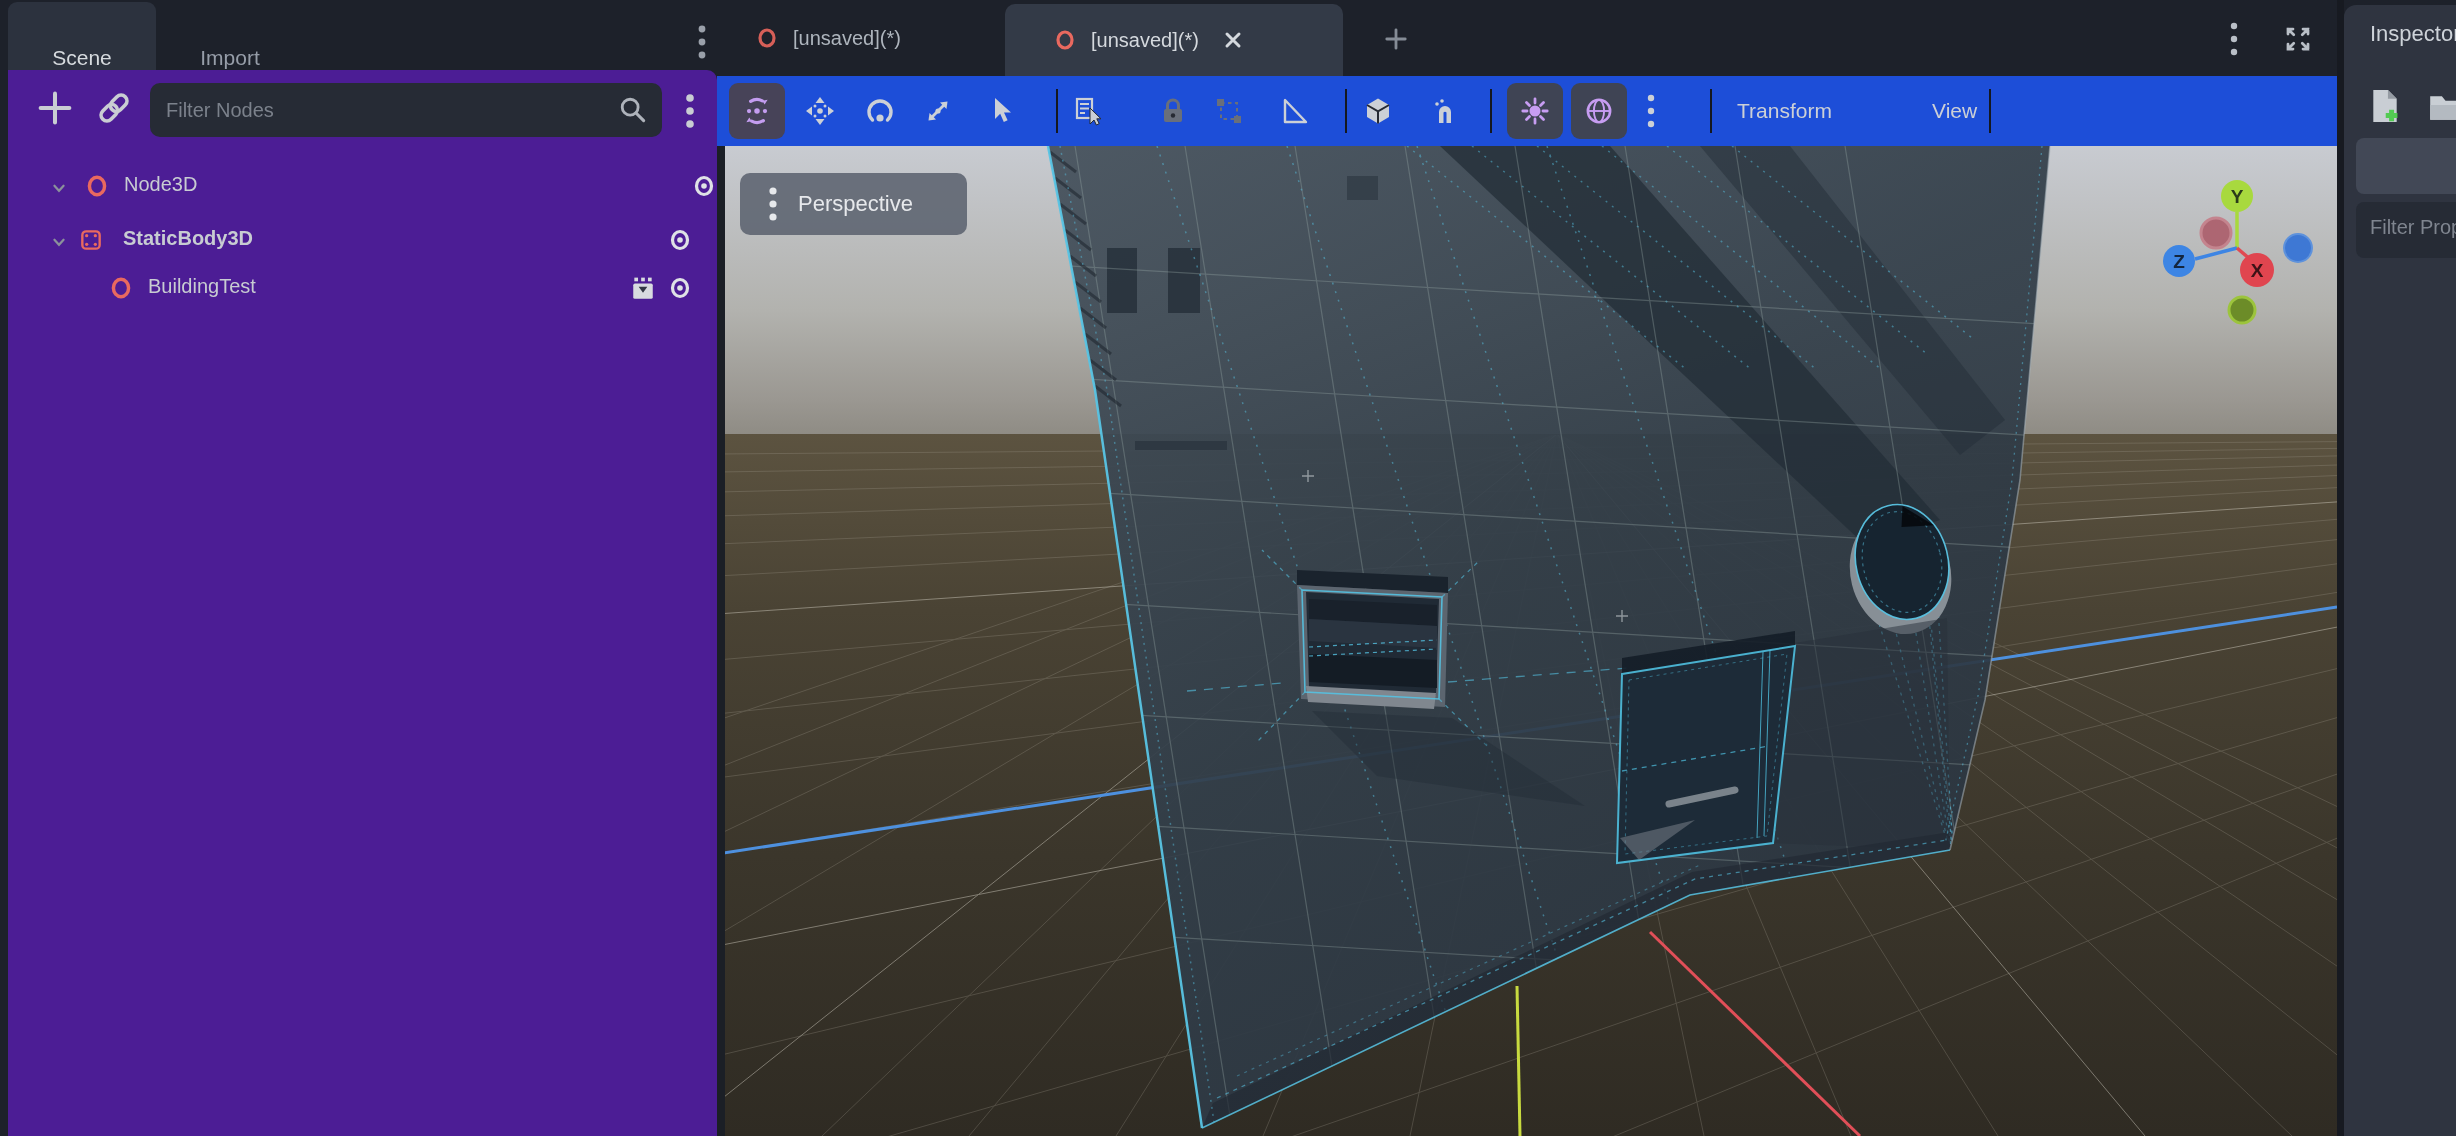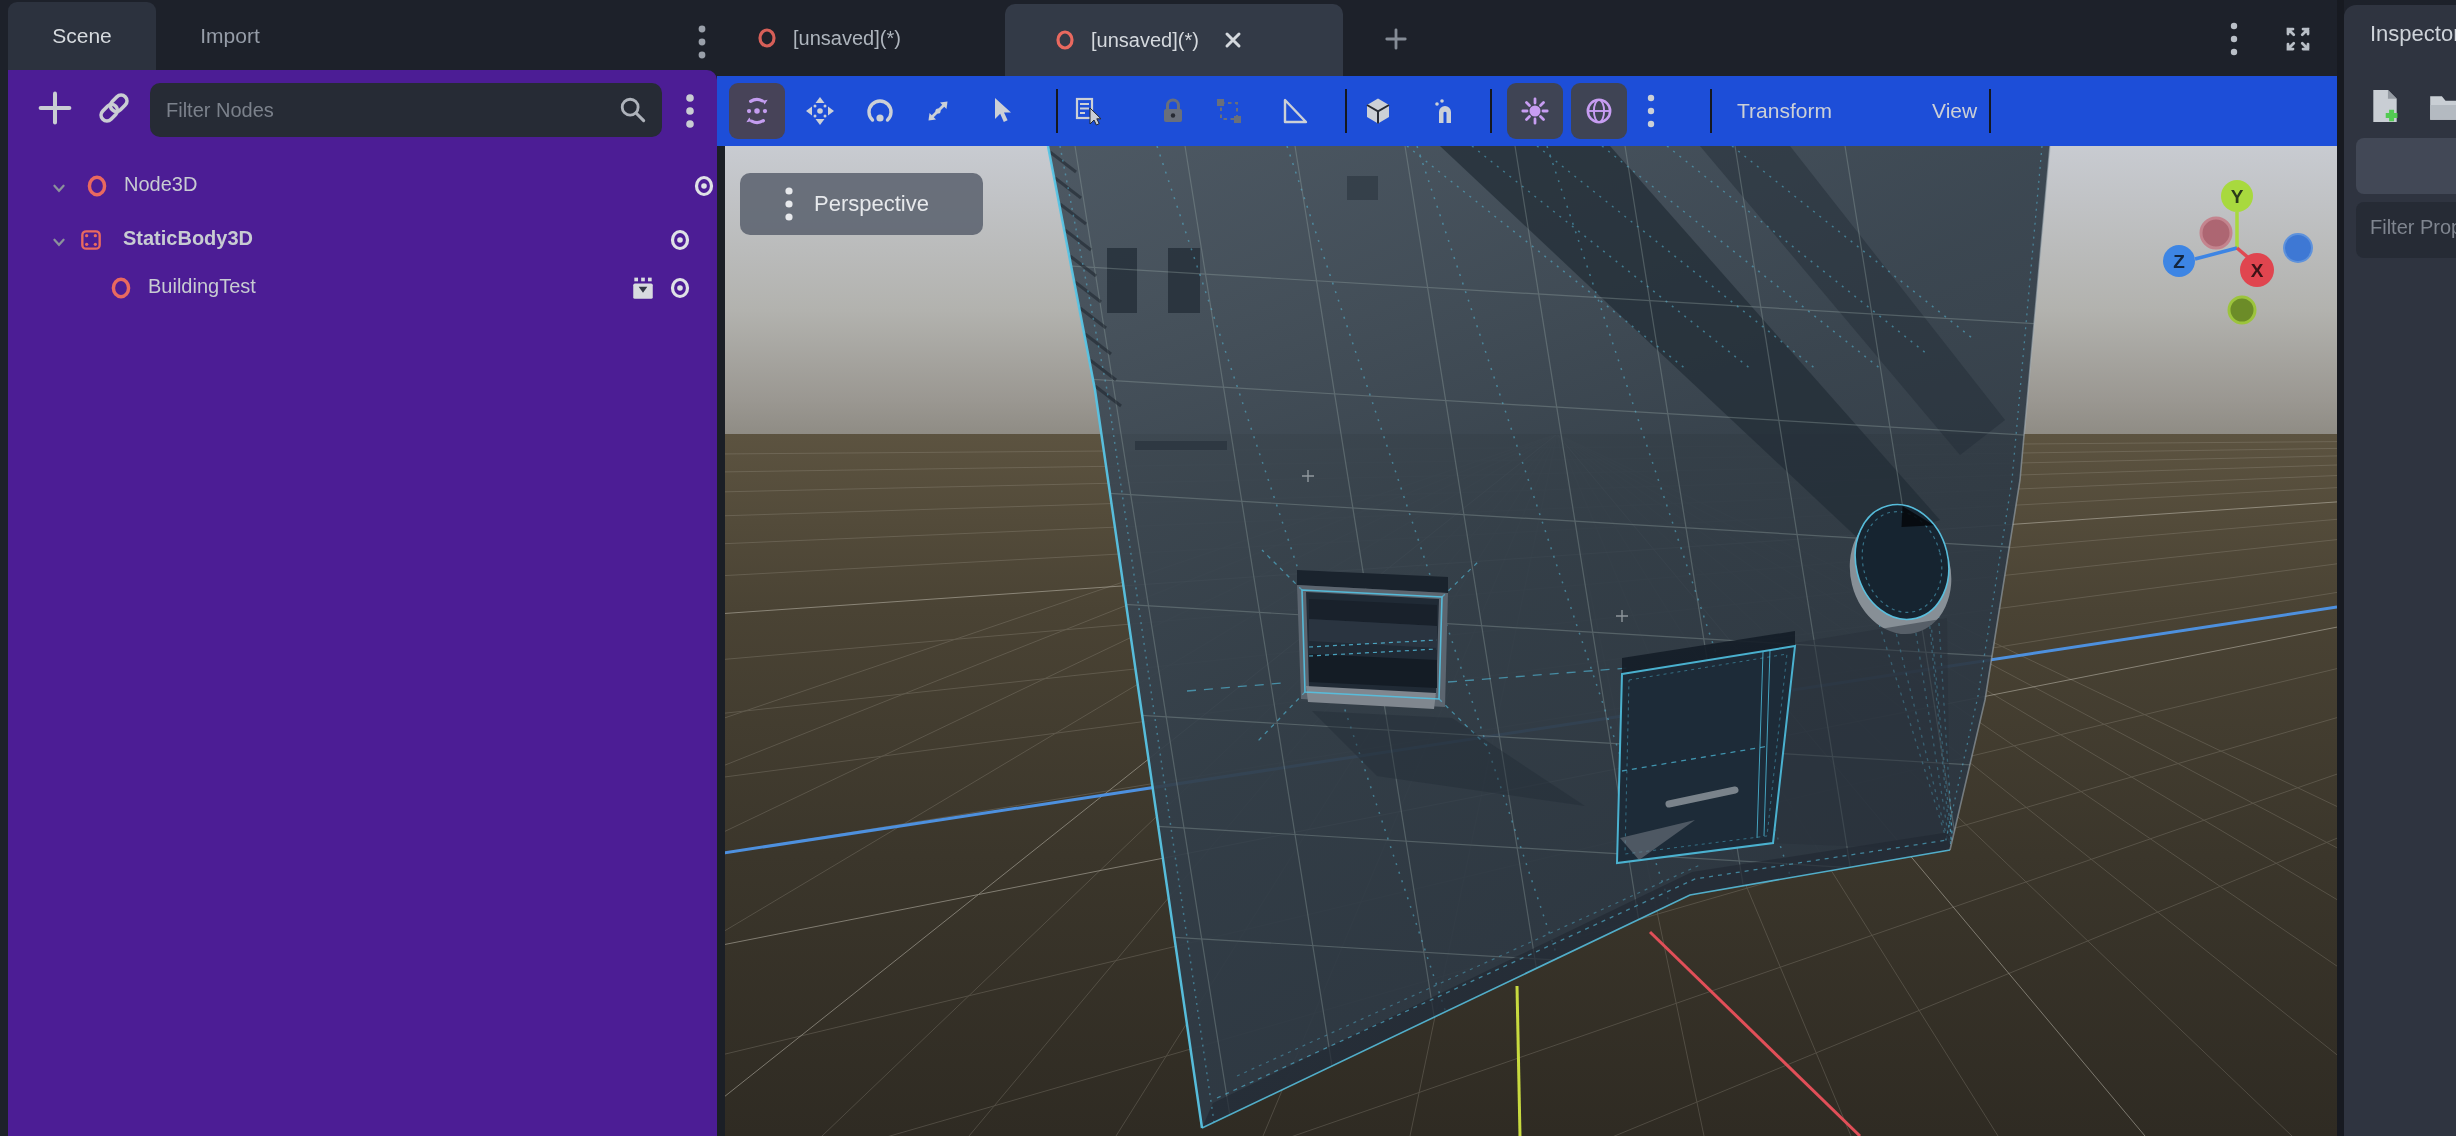--- a/index.html
+++ b/index.html
@@ -1,20 +1,20 @@
 <!DOCTYPE html>
 <html><head>
 <meta charset="utf-8">
 <style>
   html,body{margin:0;padding:0;background:#14161c;}
   .app{position:relative;width:2456px;height:1136px;background:#1d212a;overflow:hidden;
        font-family:"Liberation Sans",sans-serif;color:#ccd0d6;-webkit-font-smoothing:antialiased;}
   .abs{position:absolute;}
   
-  .dock-tab{position:absolute;top:2px;height:68px;display:flex;align-items:center;justify-content:center;
+  .dock-tab{position:absolute;top:2px;height:68px;display:flex;align-items:flex-end;justify-content:center;
             font-size:21px;}
   .dock-tab.active{background:#2c323e;border-radius:9px 9px 0 0;color:#d6dade;}
   .dock-tab.inactive{color:#969da8;}
   .left-body{position:absolute;left:8px;top:70px;width:709px;height:1066px;background:#4c1d95;
              border-radius:0 10px 0 0;}
   .filter-box{position:absolute;left:142px;top:13px;width:512px;height:54px;background:#262b35;
               border-radius:10px;display:flex;align-items:center;}
   .filter-box input{flex:1;background:transparent;border:none;outline:none;font-family:"Liberation Sans",sans-serif;
               font-size:20px;color:#c8ccd2;padding:0 0 0 16px;}
   .filter-box input::placeholder{color:#7b818b;}
@@ -28,21 +28,21 @@
   .tab-label{font-size:20px;white-space:nowrap;}
   
   .toolbar{position:absolute;left:717px;top:76px;width:1620px;height:70px;background:#1d4ed8;}
   .tsep{position:absolute;top:13px;width:2px;height:44px;background:#15181f;}
   .tbtn{position:absolute;top:7px;width:56px;height:56px;border-radius:9px;display:flex;align-items:center;justify-content:center;}
   .ticon{position:absolute;top:19px;width:32px;height:32px;}
   .tmenu{position:absolute;top:0;height:70px;display:flex;align-items:center;font-size:21px;color:#ccd0d6;}
   
   .viewport{position:absolute;left:717px;top:146px;width:1620px;height:990px;overflow:hidden;}
   .persp-btn{position:absolute;left:23px;top:27px;width:227px;height:62px;background:rgba(92,99,112,0.88);
-             border-radius:10px;display:flex;align-items:center;color:#e7e9ec;font-size:22px;padding-left:16px;}
+             border-radius:10px;display:flex;align-items:center;color:#e7e9ec;font-size:22px;}
   
   .right-dock{position:absolute;left:2344px;top:5px;width:112px;height:1131px;background:#2f3440;
               border-radius:12px 0 0 0;overflow:hidden;}
   .rd-title{position:absolute;left:26px;top:16px;font-size:22px;color:#ced3d9;white-space:nowrap;}
   .rd-box{position:absolute;left:12px;width:110px;height:56px;border-radius:8px;}
   .rd-filter input{width:90px;background:transparent;border:none;outline:none;font-family:"Liberation Sans",sans-serif;
                    font-size:20px;color:#c8ccd2;padding:14px 0 0 14px;}
   .rd-filter input::placeholder{color:#7f858f;}
   svg{display:block;}
 </style>

